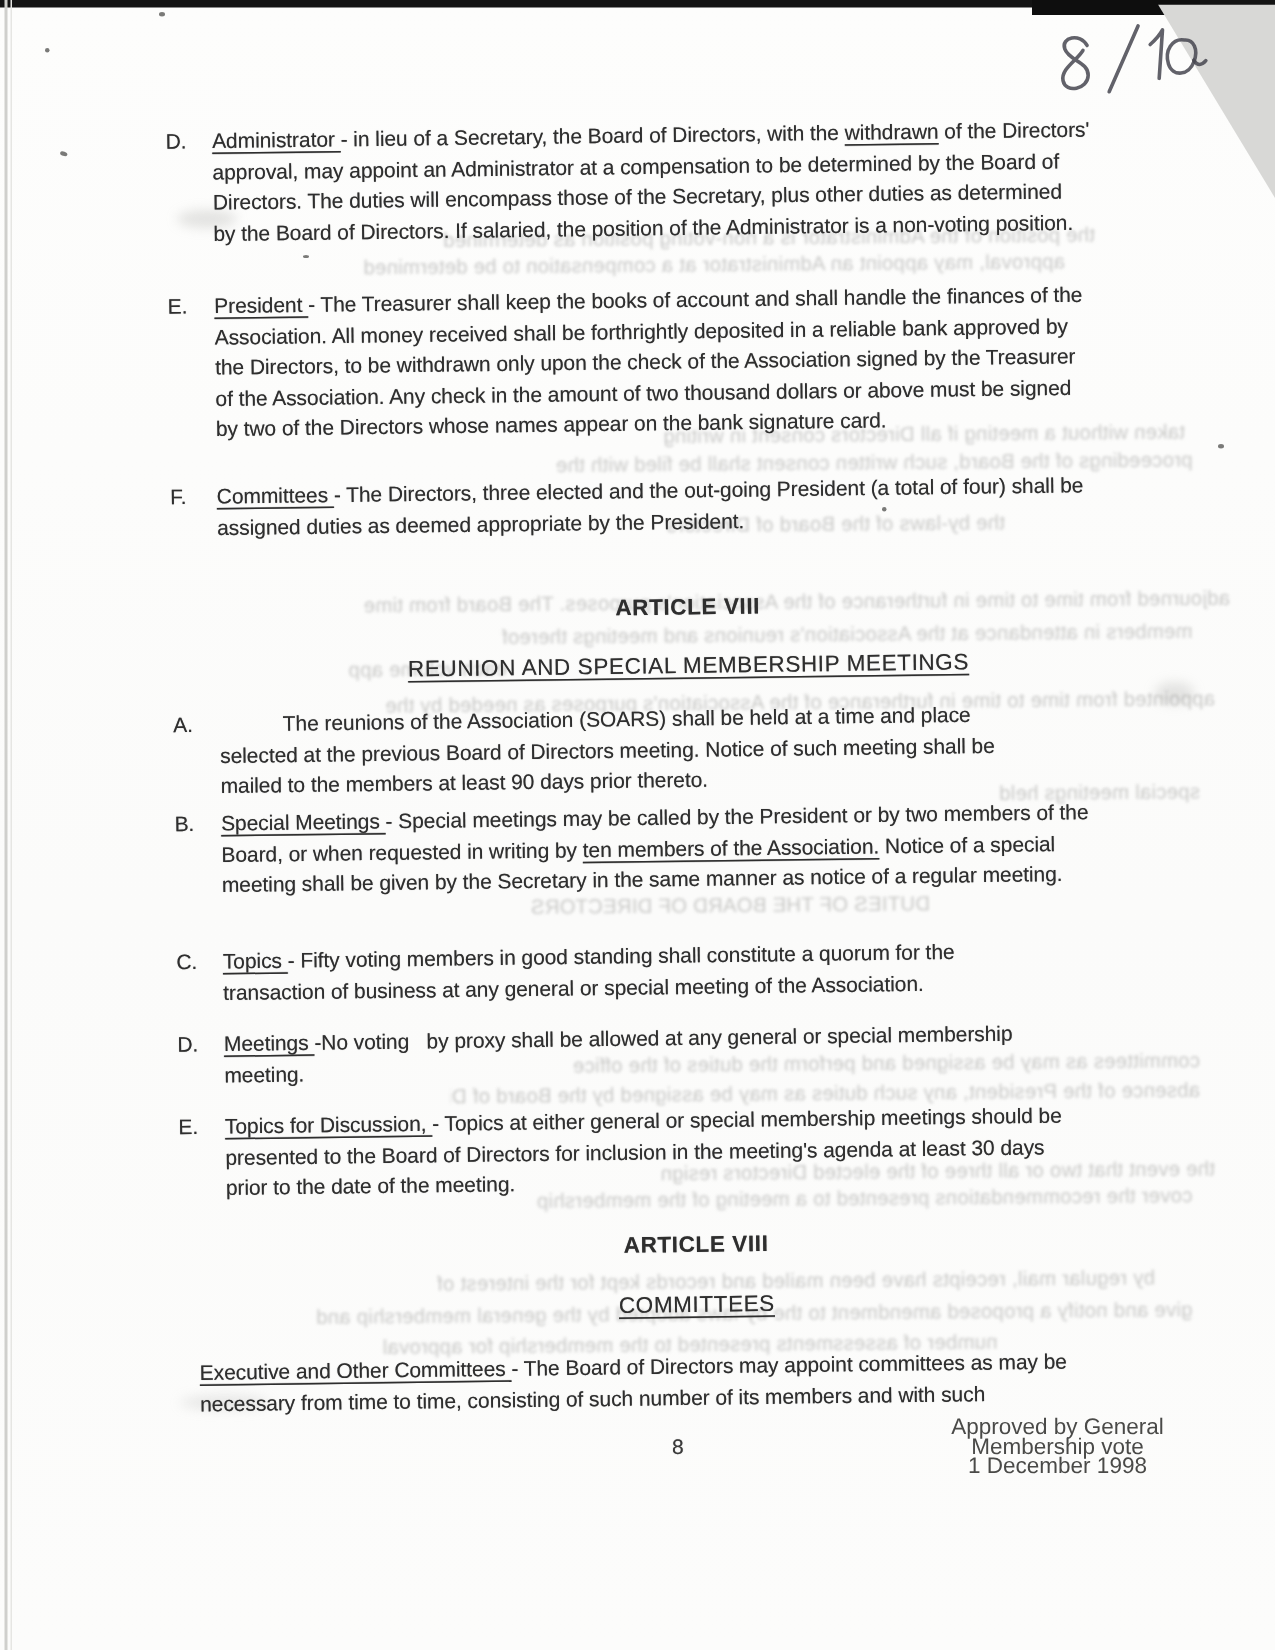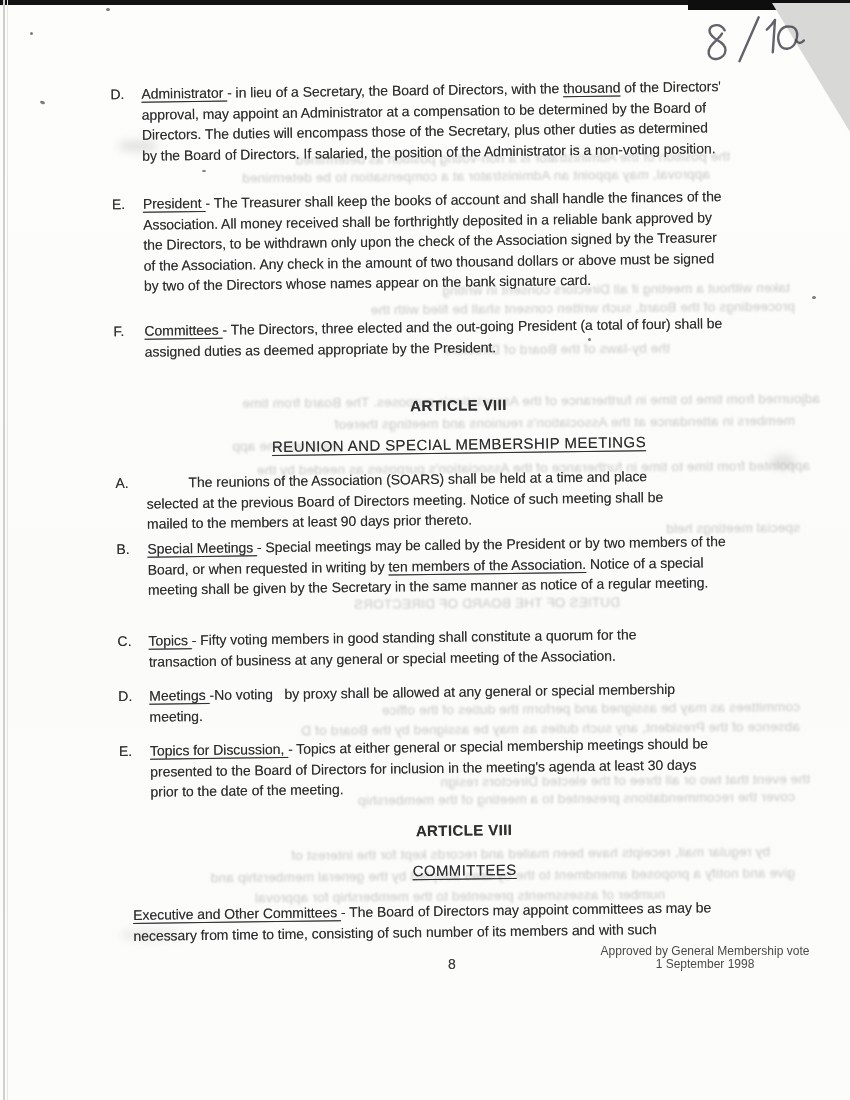--- a/index.html
+++ b/index.html
@@ -62,21 +62,21 @@
   .art{position:absolute;left:120px;width:680px;text-align:center;font-size:15px;letter-spacing:0.4px;}
   .art-title{font-weight:bold;}
   .h1a{top:397px}
   .h1b{top:436px}
   .h2a{top:822px}
   .h2b{top:862px}
   .exec{position:absolute;top:901px;left:128px;width:710px;font-size:14px;line-height:21px;letter-spacing:-0.05px;white-space:pre;}
   
   .page-num{position:absolute;top:956px;left:448px;font-size:14px;color:#3a3a3a;}
   .approval{position:absolute;top:945px;left:600px;width:210px;text-align:center;
-    font-size:12px;line-height:13px;color:#4a4a48;text-shadow:none;}
+    font-size:15px;line-height:13px;color:#4a4a48;text-shadow:none;}
 </style>
 </head>
 <body>
 
 <div class="page">
 
   <div class="top-edge"></div>
   <div class="top-edge2"></div>
   <div class="corner-fold"></div>
   <div class="left-edge"></div>
@@ -117,21 +117,21 @@
   <div class="ghost g13">the event that two or all three of the elected Directors resign</div>
   <div class="ghost g14">cover the recommendations presented to a meeting of the membership</div>
   <div class="ghost g15">by regular mail, receipts have been mailed and records kept for the interest of the members and</div>
   <div class="ghost g16">give and notify a proposed amendment to the by-laws adopted by the general membership and</div>
   <div class="ghost g17">number of assessments presented to the membership for approval</div>
 
   <div class="tilt">
 
     <div class="item i-d">
       <span class="lbl">D.</span>
-      <span class="body"><span class="u">Administrator </span><span>- in lieu of a Secretary, the Board of Directors, with the </span><span class="u">thousand</span><span> of the Directors'
+      <span class="body"><span class="u">Administrator </span><span>- in lieu of a Secretary, the Board of Directors, with the </span><span class="u">withdrawn</span><span> of the Directors'
 approval, may appoint an Administrator at a compensation to be determined by the Board of
 Directors. The duties will encompass those of the Secretary, plus other duties as determined
 by the Board of Directors. If salaried, the position of the Administrator is a non-voting position.</span></span>
     </div>
 
     <div class="item i-e">
       <span class="lbl">E.</span>
       <span class="body"><span class="u">President </span><span>- The Treasurer shall keep the books of account and shall handle the finances of the
 Association. All money received shall be forthrightly deposited in a reliable bank approved by
 the Directors, to be withdrawn only upon the check of the Association signed by the Treasurer
@@ -185,16 +185,16 @@
     <div class="art h2b"><span class="u">COMMITTEES</span></div>
 
     <div class="exec"><span class="u">Executive and Other Committees </span><span>- The Board of Directors may appoint committees as may be
 necessary from time to time, consisting of such number of its members and with such</span></div>
 
   </div>
 
   <div class="page-num">8</div>
   <div class="approval">
     <div>Approved by General Membership vote</div>
-    <div>1 September 1998</div>
+    <div>1 December 1998</div>
   </div>
 
 </div>
 
 </body></html>

